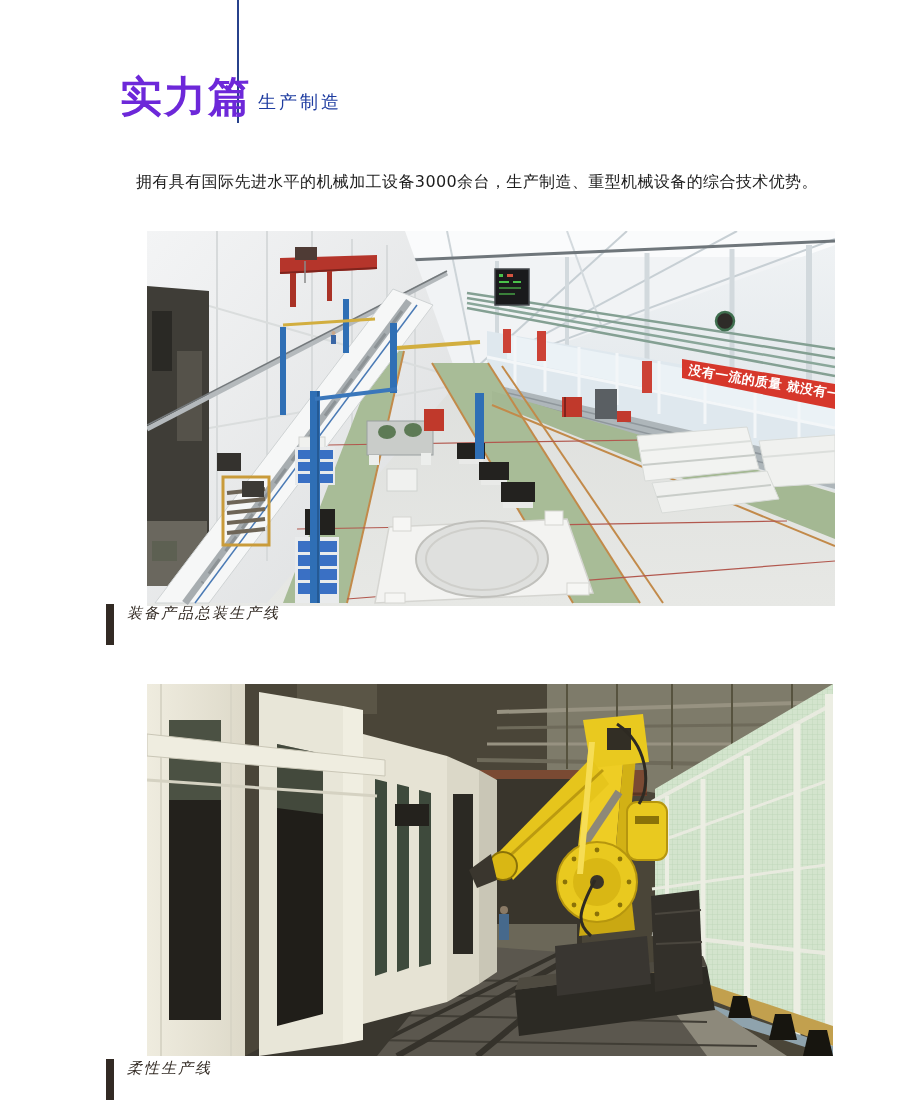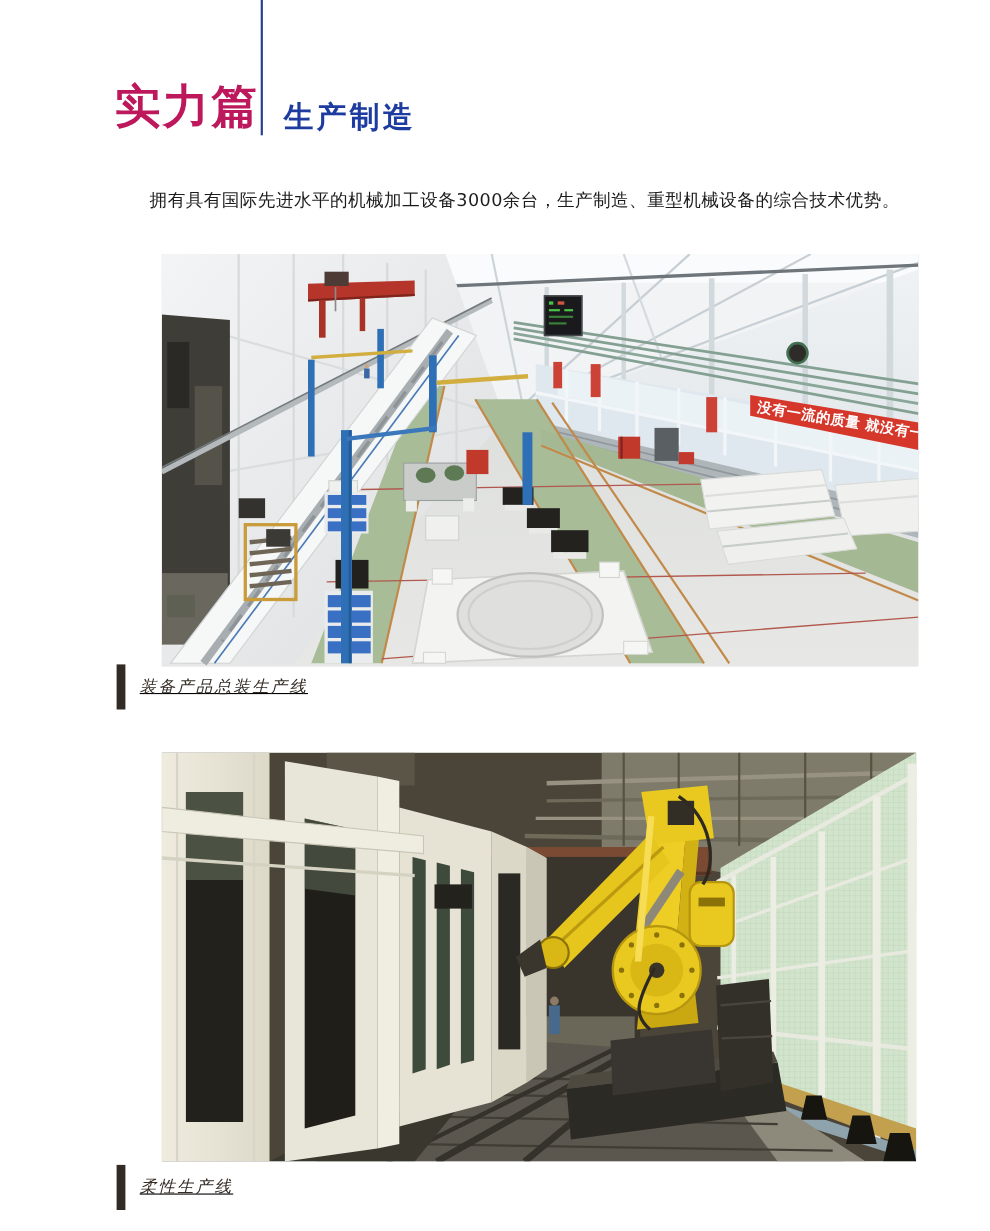--- a/index.html
+++ b/index.html
@@ -1,31 +1,31 @@
 <!DOCTYPE html>
 <html><head>
 <meta charset="utf-8">
 <style>
   html,body{margin:0;padding:0;}
   body{
     width:900px;height:1119px;position:relative;background:#ffffff;
     font-family:"DejaVu Sans","Liberation Sans",sans-serif;overflow:hidden;
   }
   .title-divider{position:absolute;left:237px;top:0;width:2px;height:123px;background:#27418c;}
-  .page-title{position:absolute;left:104px;top:76px;margin:0;font-size:42px;line-height:1;
-    font-weight:bold;color:#be185d;letter-spacing:2px;}
-  .page-subtitle{position:absolute;left:258px;top:93px;margin:0;font-size:27px;line-height:1;
-    font-weight:bold;color:#1e3ca0;letter-spacing:3px;}
+  .page-title{position:absolute;left:120px;top:76px;margin:0;font-size:42px;line-height:1;
+    font-weight:bold;color:#6d28d9;letter-spacing:2px;}
+  .page-subtitle{position:absolute;left:258px;top:93px;margin:0;font-size:18px;line-height:1;
+    font-weight:normal;color:#1e3ca0;letter-spacing:3px;}
   .description{position:absolute;left:136px;top:172px;margin:0;font-size:16px;color:#1c1c1c;
     letter-spacing:0.4px;white-space:nowrap;}
   .photo{position:absolute;left:107px;overflow:hidden;background:#e4e6e5;}
   .photo svg{display:block;width:100%;height:100%;}
   .photo-1{top:215px;width:688px;height:375px;}
   .photo-2{top:668px;width:686px;height:372px;}
-  .caption{position:absolute;left:106px;display:flex;align-items:center;text-decoration:underline;}
+  .caption{position:absolute;left:106px;display:flex;}
   .caption-1{top:604px;}
   .caption-2{top:1059px;}
   .caption-bar{width:8px;height:41px;background:#322a24;margin-right:13px;flex:0 0 auto;}
   .caption-text{font-family:"DejaVu Serif","Liberation Serif",serif;font-style:italic;
     font-size:15px;color:#332b24;letter-spacing:2px;}
 </style>
 </head>
 <body>
 
 <div class="title-divider"></div>

